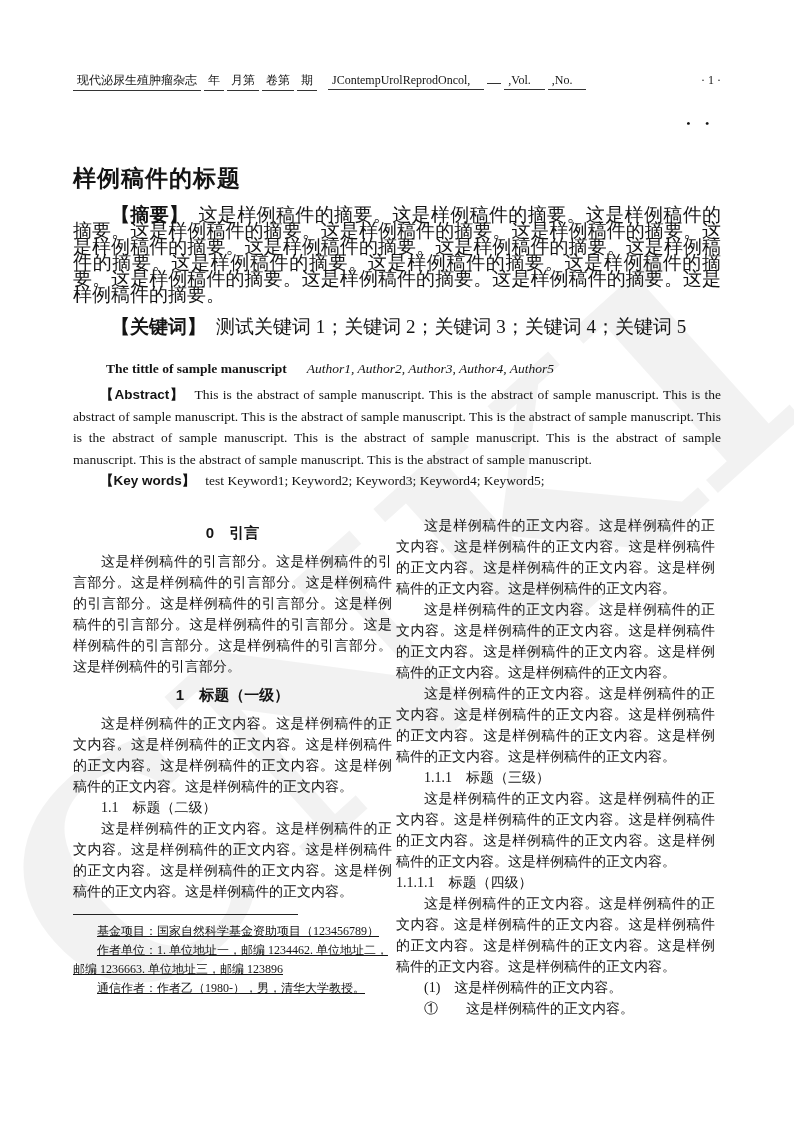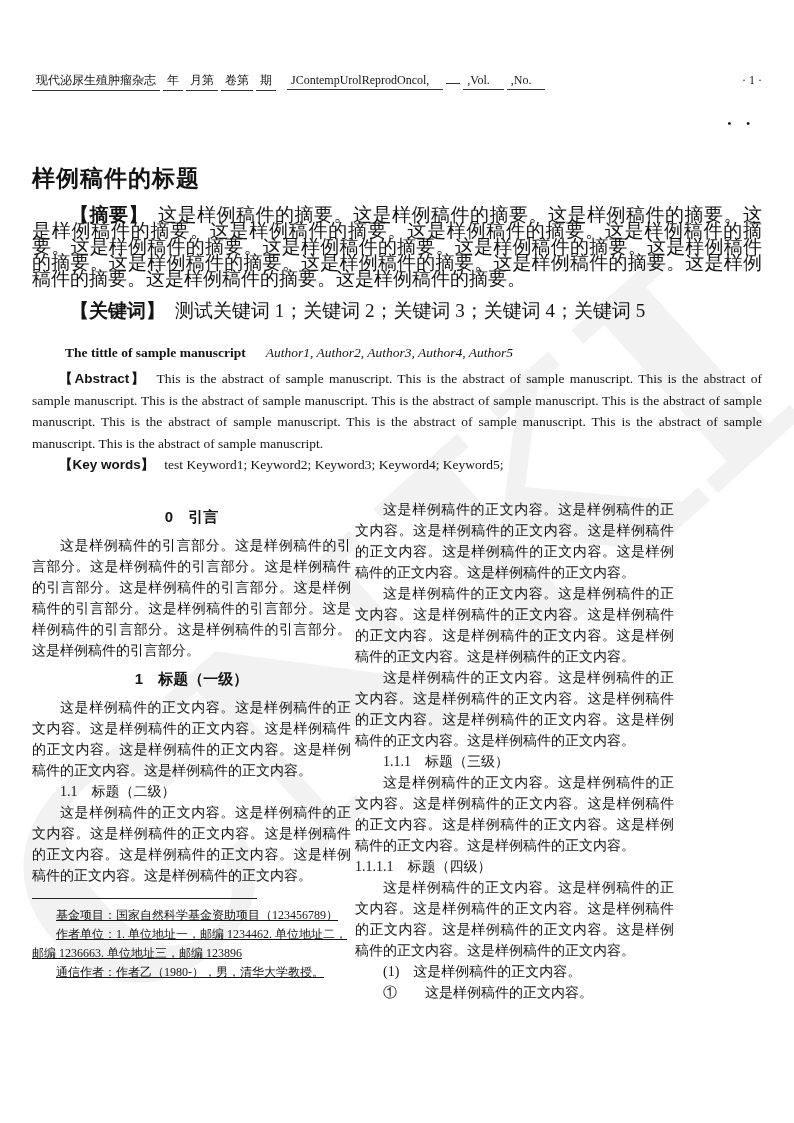--- a/index.html
+++ b/index.html
@@ -20,21 +20,21 @@
     transform: translate(-50%, -50%) rotate(-42deg);
     font-family: "DejaVu Serif", serif;
     font-weight: bold;
     font-size: 300px;
     letter-spacing: 6px;
     color: rgba(0, 0, 0, 0.05);
     white-space: nowrap;
     z-index: 0;
     pointer-events: none;
   }
-  .inner { position: relative; z-index: 1; padding: 0 32px; }
+  .inner { position: relative; z-index: 1; padding: 0 73px; }
 
   
   .header {
     padding-top: 72px;
     display: flex;
     justify-content: space-between;
     align-items: baseline;
     font-size: 12px;
   }
   .header-left { white-space: nowrap; }

